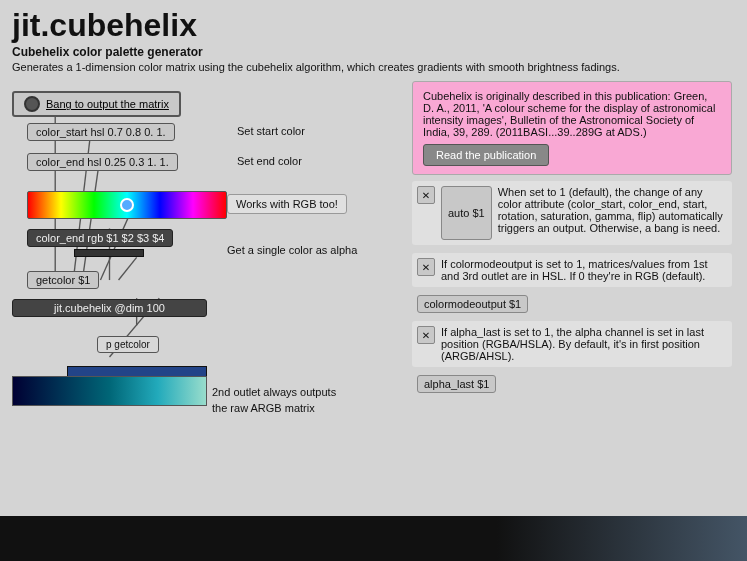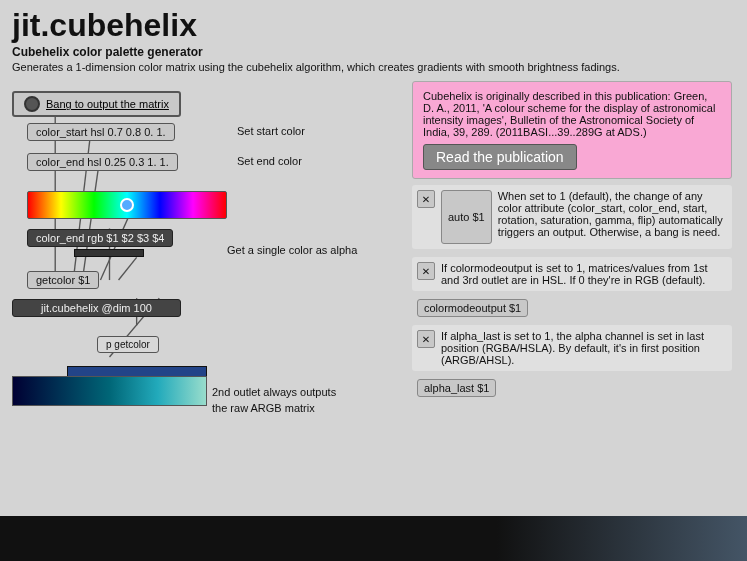--- a/index.html
+++ b/index.html
@@ -149,21 +149,21 @@
       font-size: 11px;
       color: #111;
       margin-bottom: 6px;
     }
     .pub-btn {
       background: #888;
       color: #fff;
       border: 1px solid #555;
       border-radius: 3px;
       padding: 4px 12px;
-      font-size: 14px;
+      font-size: 11px;
       cursor: pointer;
       display: block;
       margin-top: 6px;
     }
 
     .info-row {
       display: flex;
       align-items: flex-start;
       gap: 6px;
       margin-bottom: 8px;
@@ -297,34 +297,35 @@
 
       <div class="node-box" style="top:72px; left:15px;">
         <span>color_end hsl 0.25 0.3 1. 1.</span>
       </div>
       <div class="node-label" style="top:74px; left:225px;">Set end color</div>
 
       <div class="color-bar-container">
         <div class="color-bar-knob"></div>
       </div>
 
+      <div class="node-label" style="top:113px; left:215px; background:#e0e0e0; border:1px solid #999; padding:3px 8px; border-radius:3px;">Works with RGB too!</div>
 
       <div class="node-box-dark" style="top:148px; left:15px;">
         <span>color_end rgb $1 $2 $3 $4</span>
       </div>
 
       <div style="position:absolute; top:168px; left:62px; width:70px; height:8px; background:#333; border:1px solid #111;"></div>
 
       <div class="node-label" style="top:163px; left:215px;">Get a single color as alpha</div>
 
       <div class="node-box" style="top:190px; left:15px;">
         <span>getcolor $1</span>
       </div>
 
-      <div class="node-box-dark" style="top:218px; left:0px; width:169px; text-align:center;">
+      <div class="node-box-dark" style="top:218px; left:0px; width:195px; text-align:center;">
         <span>jit.cubehelix @dim 100</span>
       </div>
 
       <div class="p-getcolor" style="top:255px; left:85px;">
         <span>p getcolor</span>
       </div>
 
       <div class="blue-rect" style="top:285px; left:55px; width:140px; height:30px;"></div>
 
       <div style="position:absolute; bottom:55px; left:0px; width:195px; height:30px; background: linear-gradient(to right, #000033, #003355, #006677, #22aabb, #99ddcc); border:1px solid #555;"></div>

